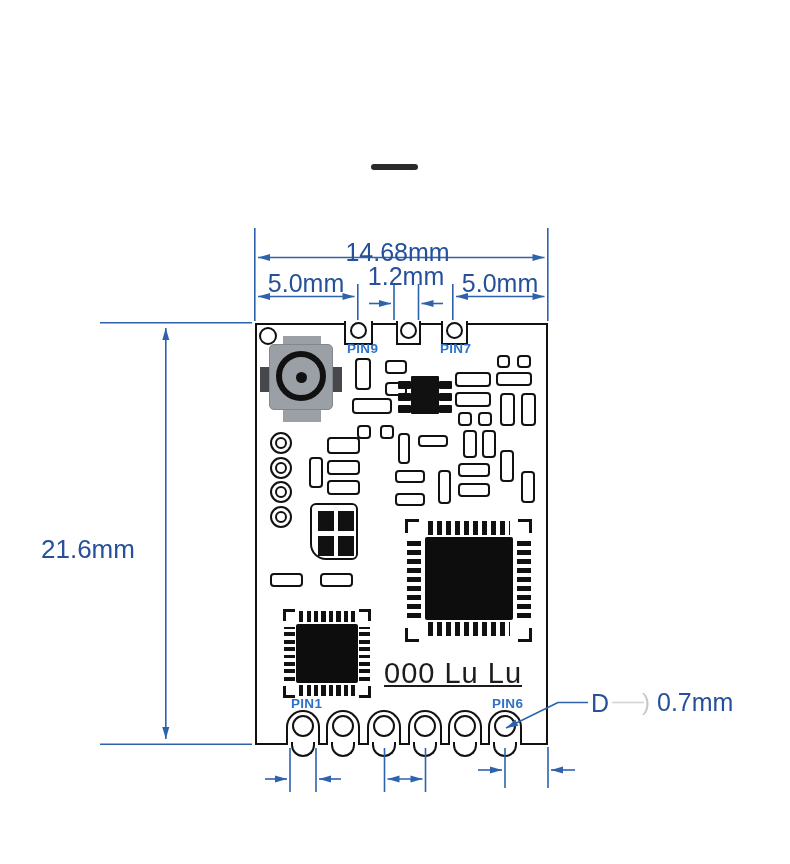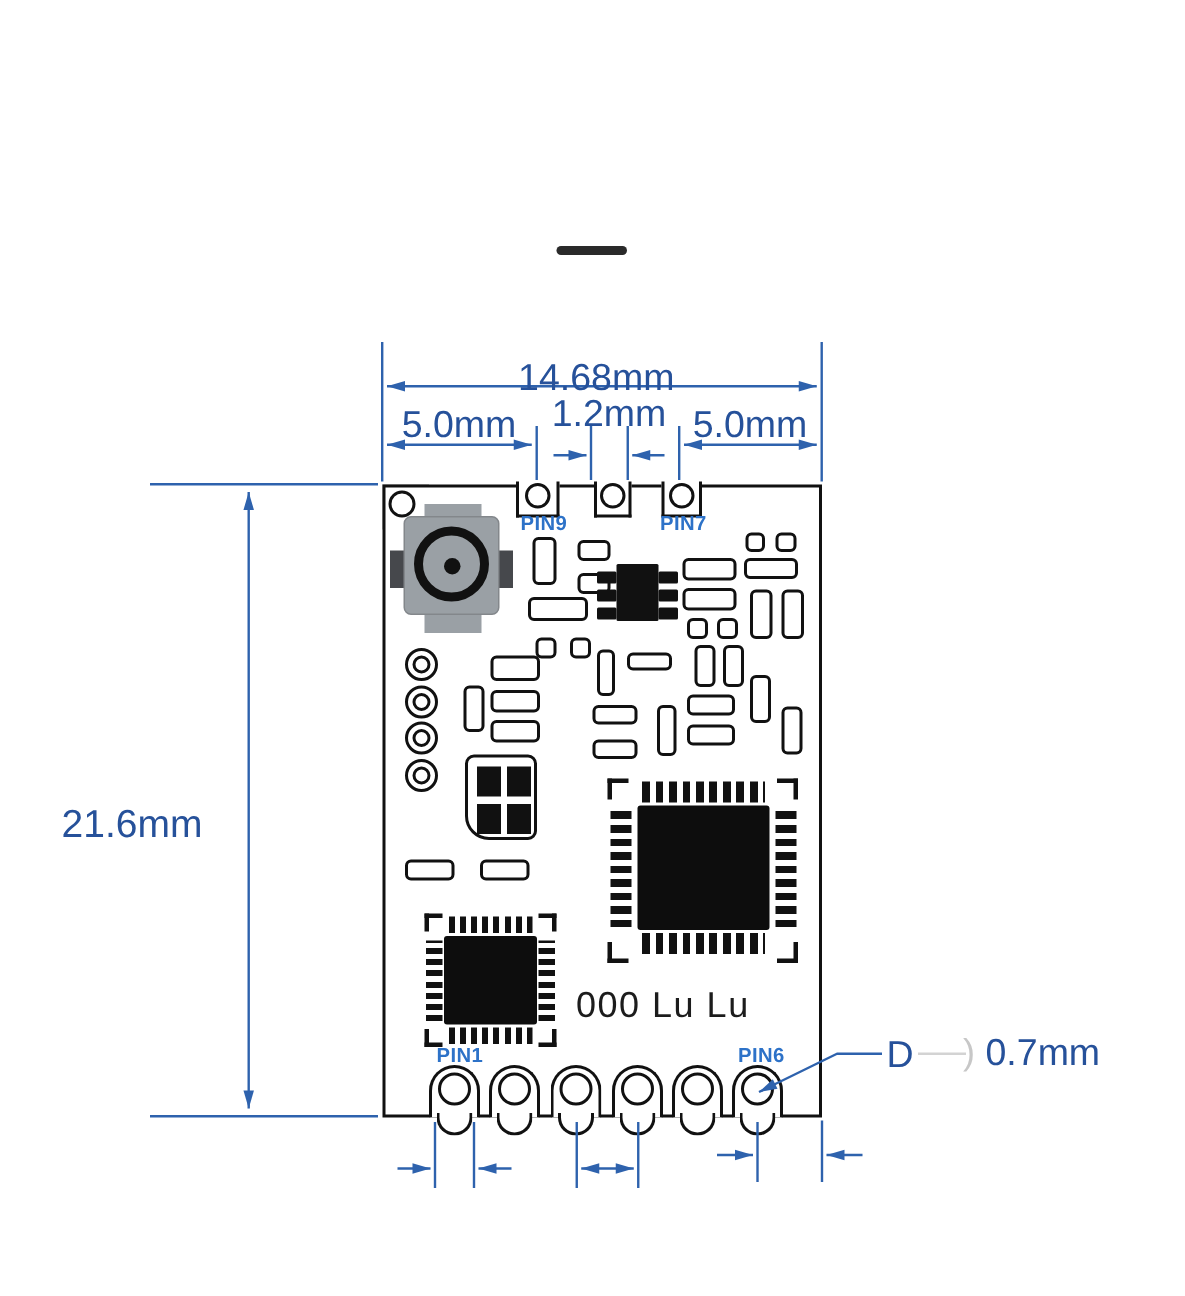--- a/index.html
+++ b/index.html
@@ -44,21 +44,21 @@
   .qfn div{position:absolute;box-sizing:border-box;}
   .qfn .body{background:#0d0d0d;border-radius:2px;}
   .strip-h{background:repeating-linear-gradient(90deg,#111 0 5px,transparent 5px 9px);}
   .strip-v{background:repeating-linear-gradient(0deg,#111 0 5px,transparent 5px 9px);}
   .strip-h.fine{background:repeating-linear-gradient(90deg,#111 0 4px,transparent 4px 7.5px);}
   .strip-v.fine{background:repeating-linear-gradient(0deg,#111 0 4px,transparent 4px 7.5px);}
   #qfn-large{left:150px;top:195px;width:128px;height:126px;}
   #qfn-small{left:28px;top:286px;width:88px;height:89px;}
   .br{border:0 solid #111;}
   
-  #silkscreen{left:384px;top:657px;font-size:24px;color:#1c1c1c;letter-spacing:1px;z-index:5;white-space:nowrap;}
+  #silkscreen{left:384px;top:657px;font-size:29px;color:#1c1c1c;letter-spacing:1px;z-index:5;white-space:nowrap;text-decoration:underline;}
   
   #dims-svg{position:absolute;left:0;top:0;z-index:10;pointer-events:none;}
 </style>
 </head>
 <body>
 
 <div id="page">
 
   <div class="abs" id="title-dash"></div>
 

